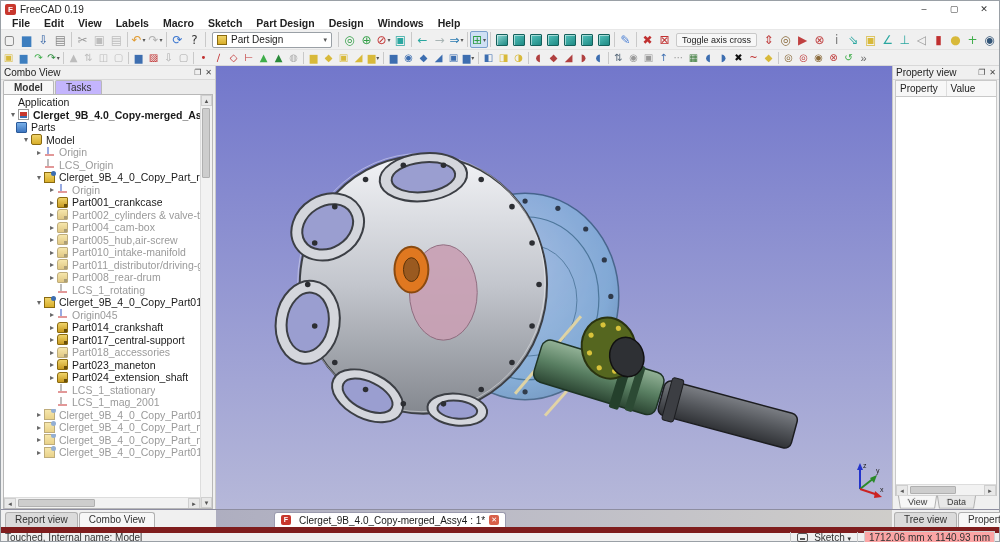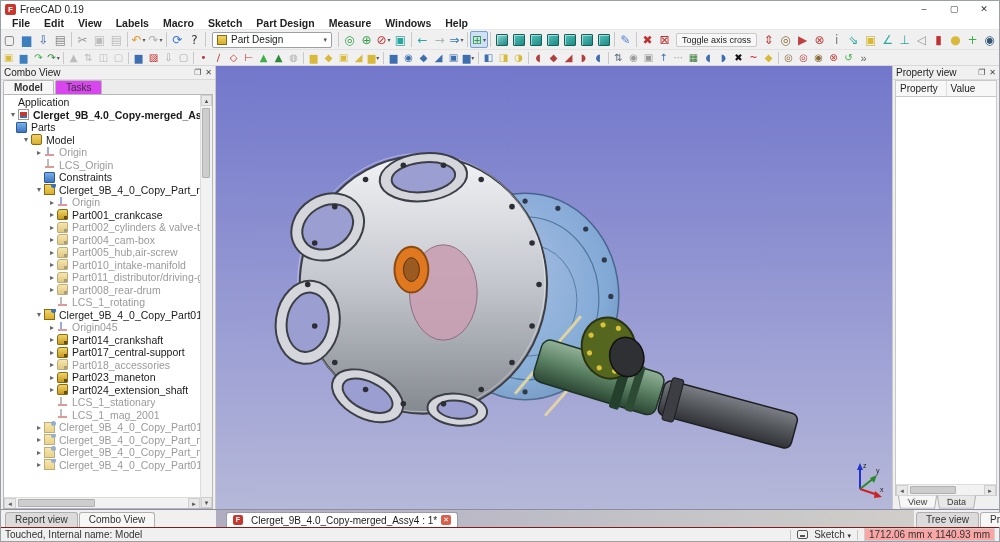--- a/index.html
+++ b/index.html
@@ -41,21 +41,21 @@
   .left-col { width:215px; flex:none; display:flex; flex-direction:column; background:#f0f0f0; border-right:1px solid #c9c9c9; }
   .right-col { width:107px; flex:none; display:flex; flex-direction:column; background:#f0f0f0; border-left:1px solid #c9c9c9; }
   .center-col { flex:1; position:relative; min-width:0; }
 
   
   .dock-header { height:14px; display:flex; align-items:center; padding:0 3px; font-size:10px; color:#222; background:#f0f0f0; border-bottom:1px solid #d9d9d9; flex:none; }
   .dock-header .dock-btns { margin-left:auto; display:flex; gap:4px; }
   .dock-header .dock-btn { font-size:8px; color:#444; }
 
   .combo-tabs { height:14px; display:flex; flex:none; padding-left:2px; background:#ececec; }
-  .qtab { padding:0 10px; font-size:10px; line-height:13px; border:1px solid #b8b8b8; border-bottom:none; border-radius:2px 2px 0 0; background:#d946ef; color:#333; margin-right:1px; }
+  .qtab { padding:0 10px; font-size:10px; line-height:13px; border:1px solid #b8b8b8; border-bottom:none; border-radius:2px 2px 0 0; background:#c4b5fd; color:#333; margin-right:1px; }
   .qtab.active { background:#f7f7f7; font-weight:bold; position:relative; top:0; }
 
   .tree-wrap { flex:1; display:flex; min-height:0; border:1px solid #b8b8b8; margin:0 2px; background:#fff; }
   .tree-body { flex:1; overflow:hidden; display:flex; flex-direction:column; padding-top:1px; }
   .tree-rows { flex:1; overflow:hidden; }
   .tree-row { height:12.5px; display:flex; align-items:center; white-space:nowrap; overflow:hidden; font-size:10.5px; }
   .tree-row .exp { width:10px; flex:none; text-align:center; font-size:8px; color:#666; }
   .tree-row .lbl { overflow:hidden; text-overflow:clip; }
   .tree-row .lbl.dim { color:#9a9a9a; }
   .tree-row .lbl.bold { font-weight:bold; }
@@ -94,29 +94,29 @@
   .prop-col { flex:1; font-size:10px; padding:2px 4px; border-right:1px solid #ddd; color:#222; }
   .prop-body { flex:1; background:#fff; border:1px solid #c9c9c9; border-top:none; margin:0 2px; min-height:0; display:flex; flex-direction:column; }
   .prop-body-fill { flex:1; }
   .slant-tabs { height:13px; display:flex; padding-left:6px; gap:2px; flex:none; align-items:flex-start; }
   .slant-tab { font-size:9px; padding:0 8px; line-height:12px; border:1px solid #b0b0b0; border-top:none; transform:perspective(12px) rotateX(-6deg); background:#e8e8e8; color:#333; }
   .slant-tab.active { background:#f7f7f7; }
 
   
   .tabstrip { height:18px; flex:none; display:flex; align-items:stretch; background:linear-gradient(90deg,#a4a4ba 0%,#b9b9c6 45%,#d4d2cb 100%); border-top:1px solid #8d8da0; }
   .strip-left { width:215px; flex:none; display:flex; align-items:flex-end; background:#f0f0f0; padding-left:4px; gap:1px; }
-  .strip-center { flex:1; display:flex; align-items:stretch; padding-left:10px; min-width:0; }
-  .strip-right { width:85px; flex:none; display:flex; align-items:flex-end; background:#f0f0f0; padding-left:2px; gap:1px; }
+  .strip-center { flex:1; display:flex; align-items:stretch; padding-left:10px; min-width:0;margin-left:48px; }
+  .strip-right { width:107px; flex:none; display:flex; align-items:flex-end; background:#f0f0f0; padding-left:2px; gap:1px; }
   .dock-tab { font-size:10px; padding:1px 9px 2px; border:1px solid #b0b0b0; border-bottom:none; border-radius:3px 3px 0 0; background:#dbdbdb; color:#333; white-space:nowrap; }
   .dock-tab.active { background:#f7f7f7; font-weight:normal; }
   .doc-tab { display:flex; align-items:center; gap:4px; background:#fff; border:1px solid #9a9aae; border-bottom:none; border-radius:3px 3px 0 0; padding:0 6px; margin-top:2px; font-size:10px; white-space:nowrap; }
   .doc-close { width:10px; height:10px; background:#d8604a; border-radius:2px; color:#fff; font-size:7px; line-height:10px; text-align:center; }
 
   
-  .statusbar { height:14px; flex:none; display:flex; align-items:center; background:#f0f0f0; border-top:1px solid #7f1d1d; font-size:10px; color:#333; padding:0 4px; }
+  .statusbar { height:14px; flex:none; display:flex; align-items:center; background:#f0f0f0; border-top:6px solid #7f1d1d; font-size:10px; color:#333; padding:0 4px; }
   .status-right { margin-left:auto; display:flex; align-items:center; gap:6px; }
   .status-sep { width:1px; height:10px; background:#c9c9c9; }
   .touchpad-ic { width:11px; height:9px; border:1px solid #555; border-radius:2px; position:relative; }
   .touchpad-ic::after { content:""; position:absolute; left:2px; bottom:1px; width:5px; height:2px; background:#555; }
   .dims-box { padding:0 4px; border:1px solid #d0d0d0; background:#fca5a5; white-space:nowrap; }
 </style>
 </head>
 <body>
 
 <div class="window">
@@ -132,21 +132,21 @@
   </div>
 
   <div class="menubar" id="menubar">
       <div class="menu-item">File</div>
       <div class="menu-item">Edit</div>
       <div class="menu-item">View</div>
       <div class="menu-item">Labels</div>
       <div class="menu-item">Macro</div>
       <div class="menu-item">Sketch</div>
       <div class="menu-item">Part Design</div>
-      <div class="menu-item">Measure</div>
+      <div class="menu-item">Design</div>
       <div class="menu-item">Windows</div>
       <div class="menu-item">Help</div>
     </div>
 
   <div class="toolbar tb1" id="toolbar1">
       <div class="tbi">
         <span class="g" style="color: rgb(102, 102, 102);">▢</span>
       </div>
       <div class="tbi">
         <span class="g" style="color: rgb(61, 126, 191);">▆</span>
@@ -514,25 +514,20 @@
               </div>
               <div class="tree-row" style="padding-left: 30px;">
                 <span class="exp">▸</span>
                 <span class="ic ic-axis dim"></span>
                 <span class="lbl dim">Origin</span>
               </div>
               <div class="tree-row" style="padding-left: 30px;">
                 <span class="exp"></span>
                 <span class="ic ic-lcs dim"></span>
                 <span class="lbl dim">LCS_Origin</span>
-              </div>
-              <div class="tree-row" style="padding-left: 30px;">
-                <span class="exp"></span>
-                <span class="ic ic-folder"></span>
-                <span class="lbl">Constraints</span>
               </div>
               <div class="tree-row" style="padding-left: 30px;">
                 <span class="exp">▾</span>
                 <span class="ic ic-grp"></span>
                 <span class="lbl">Clerget_9B_4_0_Copy_Part_rotating</span>
               </div>
               <div class="tree-row" style="padding-left: 43px;">
                 <span class="exp">▸</span>
                 <span class="ic ic-axis dim"></span>
                 <span class="lbl dim">Origin</span>

